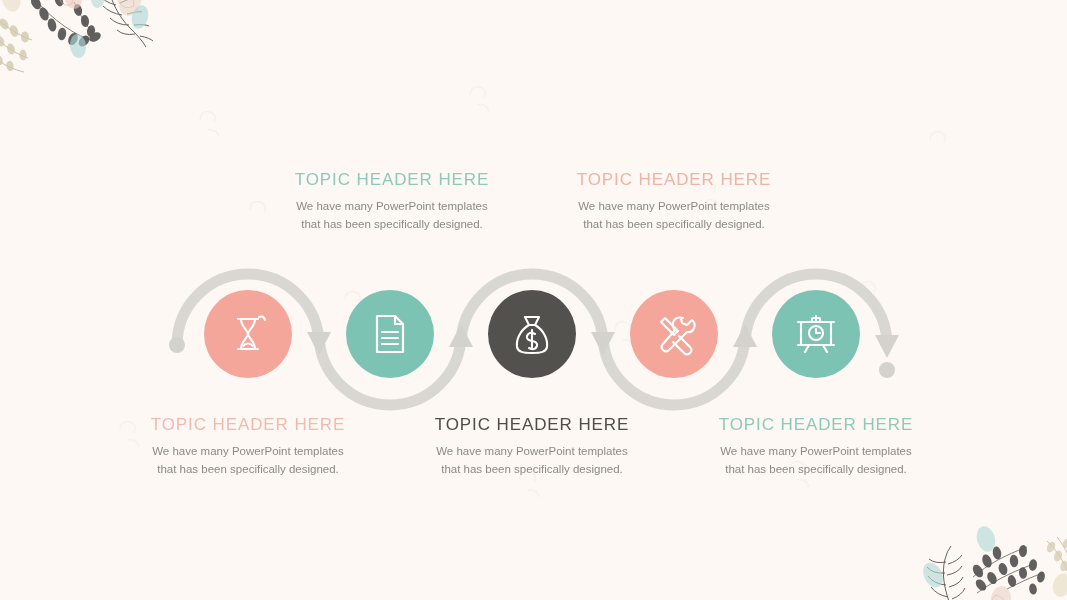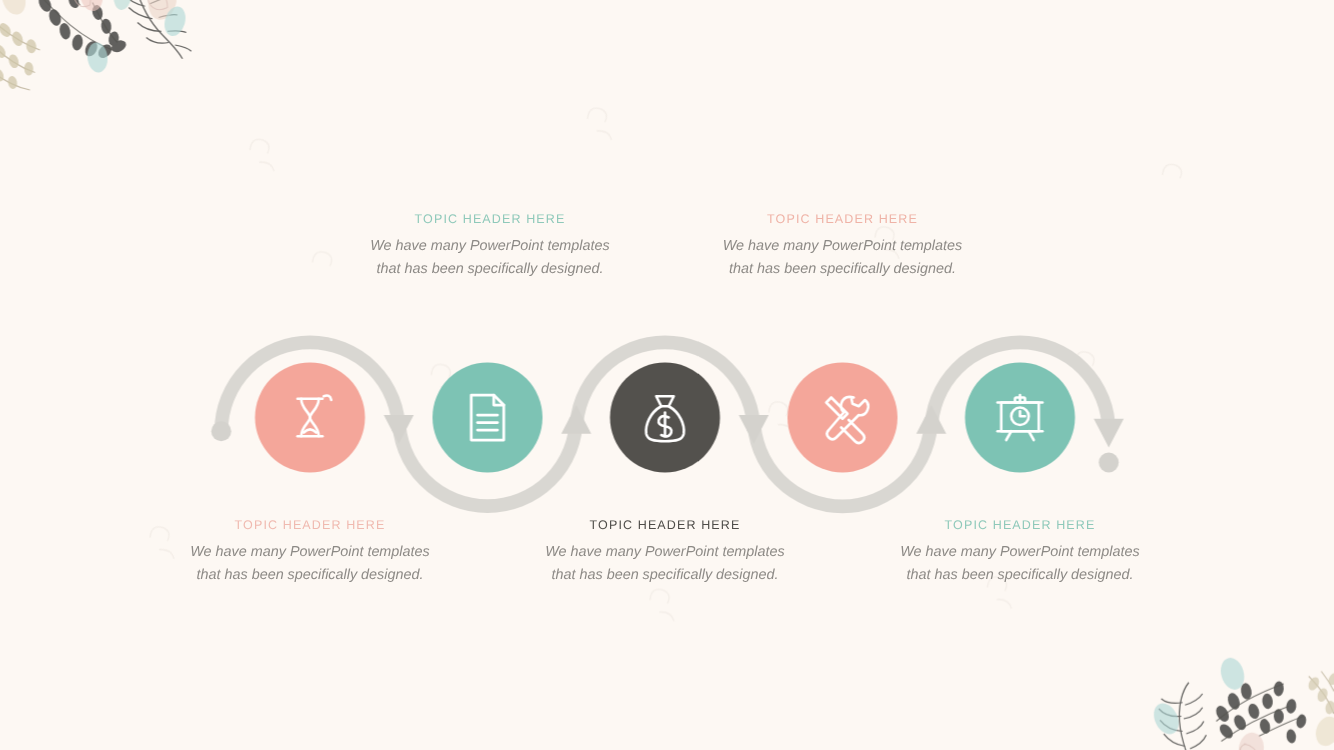--- a/index.html
+++ b/index.html
@@ -53,34 +53,34 @@
   }
   .icon-node svg { display: block; }
 
   
   .text-block {
     position: absolute;
     width: 260px;
     text-align: center;
   }
   .topic-title {
-    font-size: 10px;
+    font-size: 17px;
     letter-spacing: .9px;
     font-weight: 400;
     margin: 0 0 8px 0;
     white-space: nowrap;
   }
   .topic-body {
     font-size: 11.5px;
     line-height: 1.55;
     color: #8d8a86;
     margin: 0;
     font-weight: 400;
   }
-  .topic-body span { display: block; font-style: italic; }
+  .topic-body span { display: block; }
 </style>
 </head>
 <body>
 
 <div id="slide">
 
   <svg class="watermark-layer" viewBox="0 0 1067 600">
     <g fill="none" stroke="#e8e1da" stroke-width="1.1" opacity=".75">
       <g transform="translate(200,120) rotate(-28)">
         <path d="M0,0 q6,-9 13,-2 q5,6 -2,11"></path>

